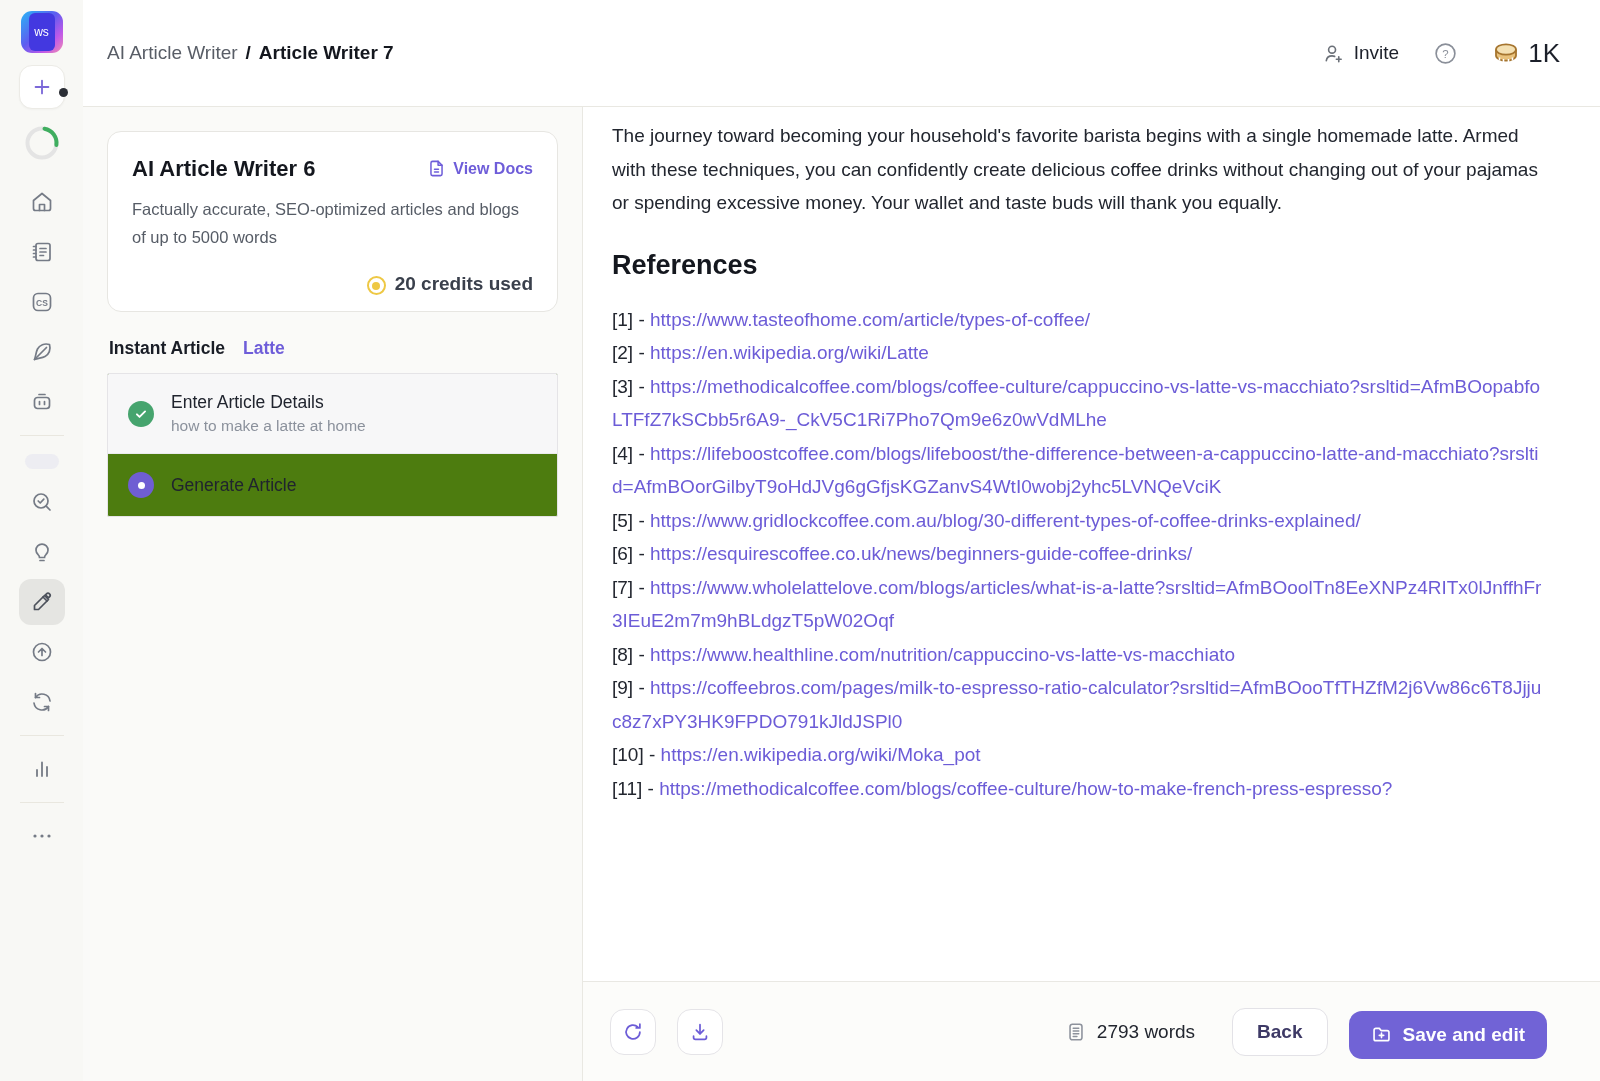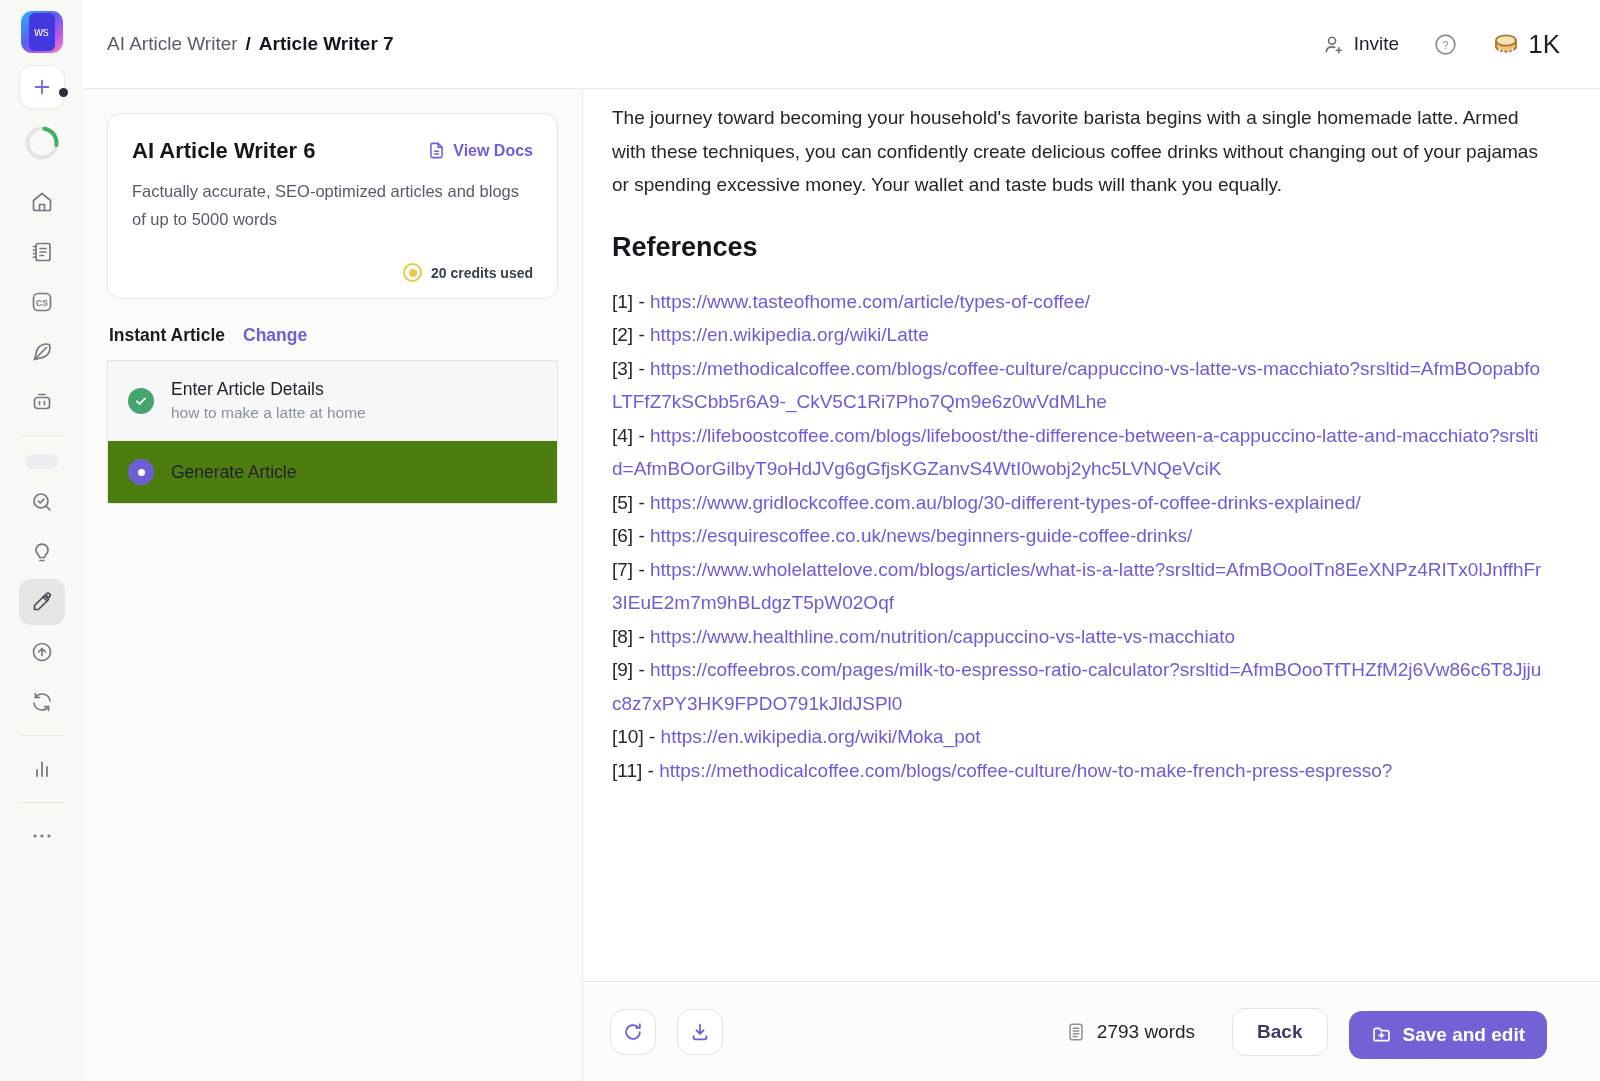--- a/index.html
+++ b/index.html
@@ -23,43 +23,43 @@
   .rail-icon.active { background:#e5e5e2; color:#4c515b; }
   .rail-gap { height:4px; }
   .rail-divider { width:44px; border-top:1px solid #e9e7df; margin:10px 0; }
   .rail-pill { width:34px; height:15px; border-radius:8px; background:#ededf2; margin:8px 0 10px; }
   .ring-wrap { margin:14px 0 12px; }
 
   
   .right-col { flex:1; display:flex; flex-direction:column; min-width:0; }
 
   
-  .topbar { height:89px; background:#fff; border-bottom:1px solid #e9e8e2; display:flex;
+  .topbar { height:107px; background:#fff; border-bottom:1px solid #e9e8e2; display:flex;
             align-items:center; padding:0 40px 0 24px; flex-shrink:0; }
   .crumb { font-size:19px; display:flex; align-items:center; gap:8px; }
   .crumb-parent { color:#585d66; }
   .crumb-current { color:#14171e; font-weight:bold; }
   .topbar-spacer { flex:1; }
   .topbar-right { display:flex; align-items:center; gap:34px; }
   .invite { display:flex; align-items:center; gap:9px; font-size:19px; color:#1c202a; cursor:pointer; }
   .help-btn { color:#8a8f99; display:flex; cursor:pointer; }
   .credits { display:flex; align-items:center; gap:8px; font-size:26px; color:#1c202a; cursor:pointer; }
 
   
   .content-row { flex:1; display:flex; min-height:0; }
 
   
   .panel { width:500px; background:#fafaf8; border-right:1px solid #e9e8e2; padding:24px; flex-shrink:0; }
   .tool-card { background:#fff; border:1px solid #e7e6e2; border-radius:14px; padding:24px 24px 16px; }
   .tool-card-head { display:flex; align-items:flex-start; justify-content:space-between; }
   .tool-title { font-size:22px; font-weight:bold; color:#14171e; }
   .view-docs { display:flex; align-items:center; gap:7px; color:#6e5dd9; font-size:16px; font-weight:bold; cursor:pointer; margin-top:3px; }
   .tool-desc { font-size:16.5px; line-height:28px; color:#565c66; margin-top:13px; max-width:400px; }
-  .credits-used { display:flex; align-items:center; justify-content:flex-end; gap:9px; margin-top:30px;
-                  font-size:14px; font-weight:bold; color:#3a404c; }
+  .credits-used { display:flex; align-items:flex-end; justify-content:flex-end; gap:9px; margin-top:22px;
+                  font-size:19px; font-weight:bold; color:#3a404c; }
   .coin-ring { width:19px; height:19px; border-radius:50%; border:2px solid #eec844;
                display:flex; align-items:center; justify-content:center; }
   .coin-ring-dot { width:8px; height:8px; border-radius:50%; background:#eec844; }
 
   .section-head { display:flex; align-items:flex-start; gap:18px; margin:26px 2px 14px; }
   .section-title { font-size:17.5px; font-weight:bold; color:#191d26; }
   .change-link { font-size:17.5px; font-weight:bold; color:#6e5dd9; cursor:pointer; }
 
   .steps { background:#4d7c0f; border:1px solid #e5e4e7; border-radius:2px; overflow:hidden; }
   .step { display:flex; align-items:center; gap:17px; padding:18px 20px; cursor:pointer; }
@@ -273,21 +273,21 @@
           <div class="credits-used">
             <span class="coin-ring">
                 <span class="coin-ring-dot"></span>
               </span>
             <span>20 credits used</span>
           </div>
         </div>
 
         <div class="section-head">
           <span class="section-title">Instant Article</span>
-          <span class="change-link">Change</span>
+          <span class="change-link">Latte</span>
         </div>
 
         <div class="steps">
           <div class="step done">
             <span class="step-check">
               <svg width="14" height="14" viewBox="0 0 24 24" fill="none" stroke="#fff" stroke-width="3.2" stroke-linecap="round" stroke-linejoin="round">
                   <path d="m5 12.5 4.5 4.5L19 7.5"></path>
                 </svg>
             </span>
             <span class="step-texts">

